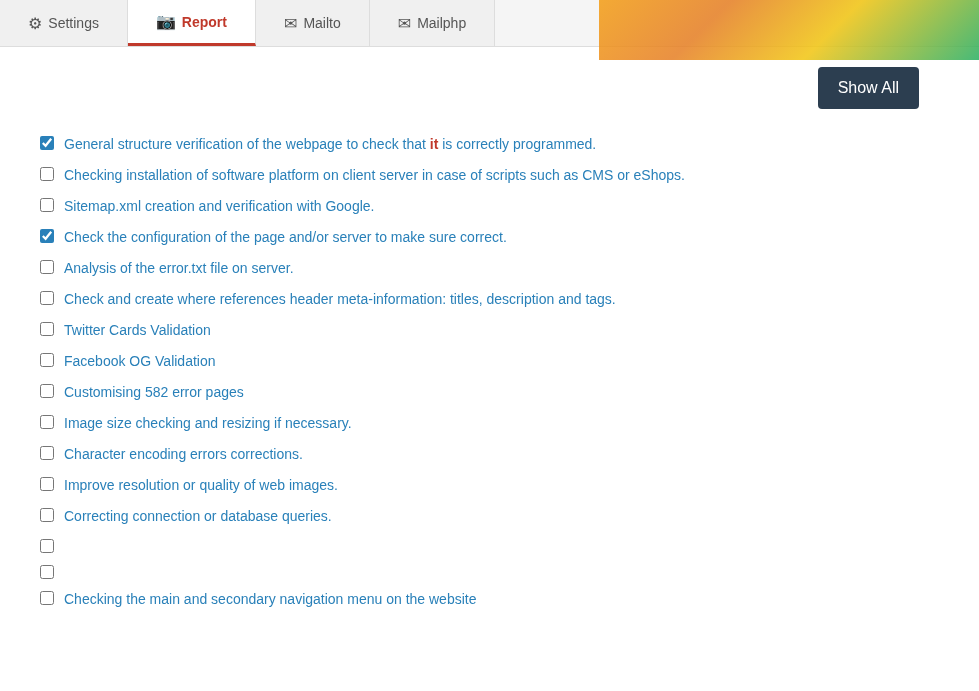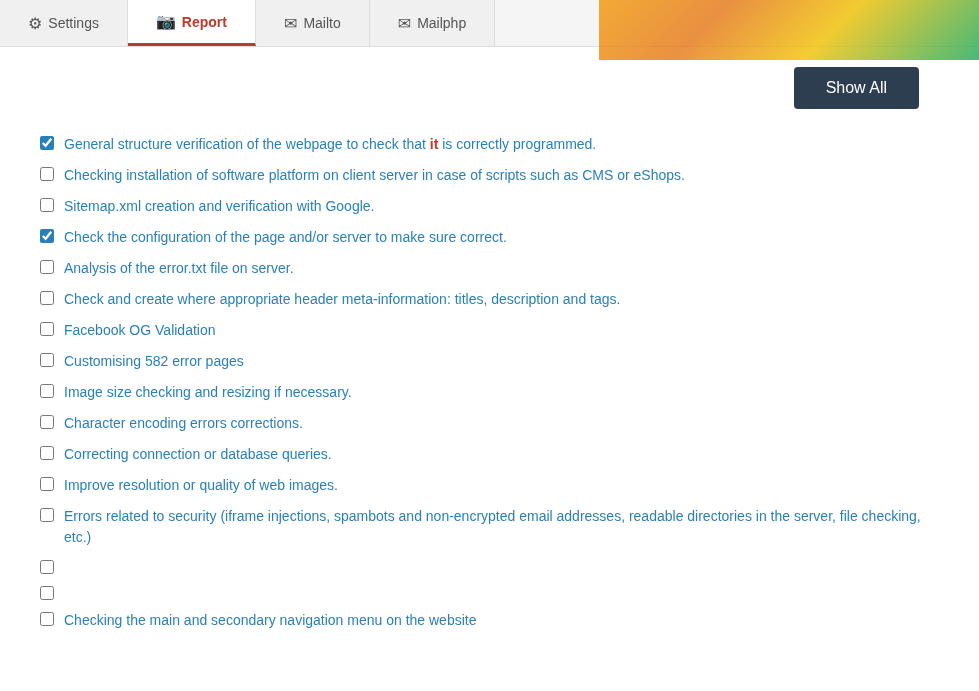--- a/index.html
+++ b/index.html
@@ -61,21 +61,21 @@
     .show-all-container {
       display: flex;
       justify-content: flex-end;
       margin-bottom: 20px;
       padding-right: 20px;
     }
     .show-all-btn {
       background: #2c3e50;
       color: #fff;
       border: none;
-      padding: 12px 32px;
+      padding: 12px 20px;
       font-size: 16px;
       cursor: pointer;
       border-radius: 4px;
     }
 
     
     .checklist {
       list-style: none;
       padding: 0;
     }
@@ -157,23 +157,27 @@
       <label for="c3">Check the configuration of the page and/or server to make sure correct.</label>
     </li>
 
     <li class="checklist-item">
       <input type="checkbox" id="c5" style="">
       <label for="c5">Analysis of the error.txt file on server.</label>
     </li>
 
     <li class="checklist-item">
       <input type="checkbox" id="c6" style="">
-      <label for="c6">Check and create where appropriate header meta-information: titles, description and tags.</label>
-    </li>
-
+      <label for="c6">Check and create where references header meta-information: titles, description and tags.</label>
+    </li>
+
+    <li class="checklist-item">
+      <input type="checkbox" id="c7" style="">
+      <label for="c7">Twitter Cards Validation</label>
+    </li>
 
     <li class="checklist-item">
       <input type="checkbox" id="c8" style="">
       <label for="c8">Facebook OG Validation</label>
     </li>
 
     <li class="checklist-item">
       <input type="checkbox" id="c9" style="">
       <label for="c9">Customising 582 error pages</label>
     </li>
@@ -183,33 +187,29 @@
       <input type="checkbox" id="c11" style="">
       <label for="c11">Image size checking and resizing if necessary.</label>
     </li>
 
     <li class="checklist-item">
       <input type="checkbox" id="c12" style="">
       <label for="c12">Character encoding errors corrections.</label>
     </li>
 
     <li class="checklist-item">
+      <input type="checkbox" id="c14" style="">
+      <label for="c14">Improve resolution or quality of web images.</label>
+    </li>
+
+    <li class="checklist-item">
       <input type="checkbox" id="c13" style="">
       <label for="c13">Correcting connection or database queries.</label>
     </li>
 
-    <li class="checklist-item">
-      <input type="checkbox" id="c14" style="">
-      <label for="c14">Improve resolution or quality of web images.</label>
-    </li>
-
-    <li class="checklist-item">
-      <input type="checkbox" id="c15" style="">
-      <label for="c15">Errors related to security (iframe injections, spambots and non-encrypted email addresses, readable directories in the server, file checking, etc.)</label>
-    </li>
 
     <li class="checklist-item">
       <input type="checkbox" id="c16" style="">
     </li>
 
     <li class="checklist-item">
       <input type="checkbox" id="c17" style="">
     </li>
 
     <li class="checklist-item">

